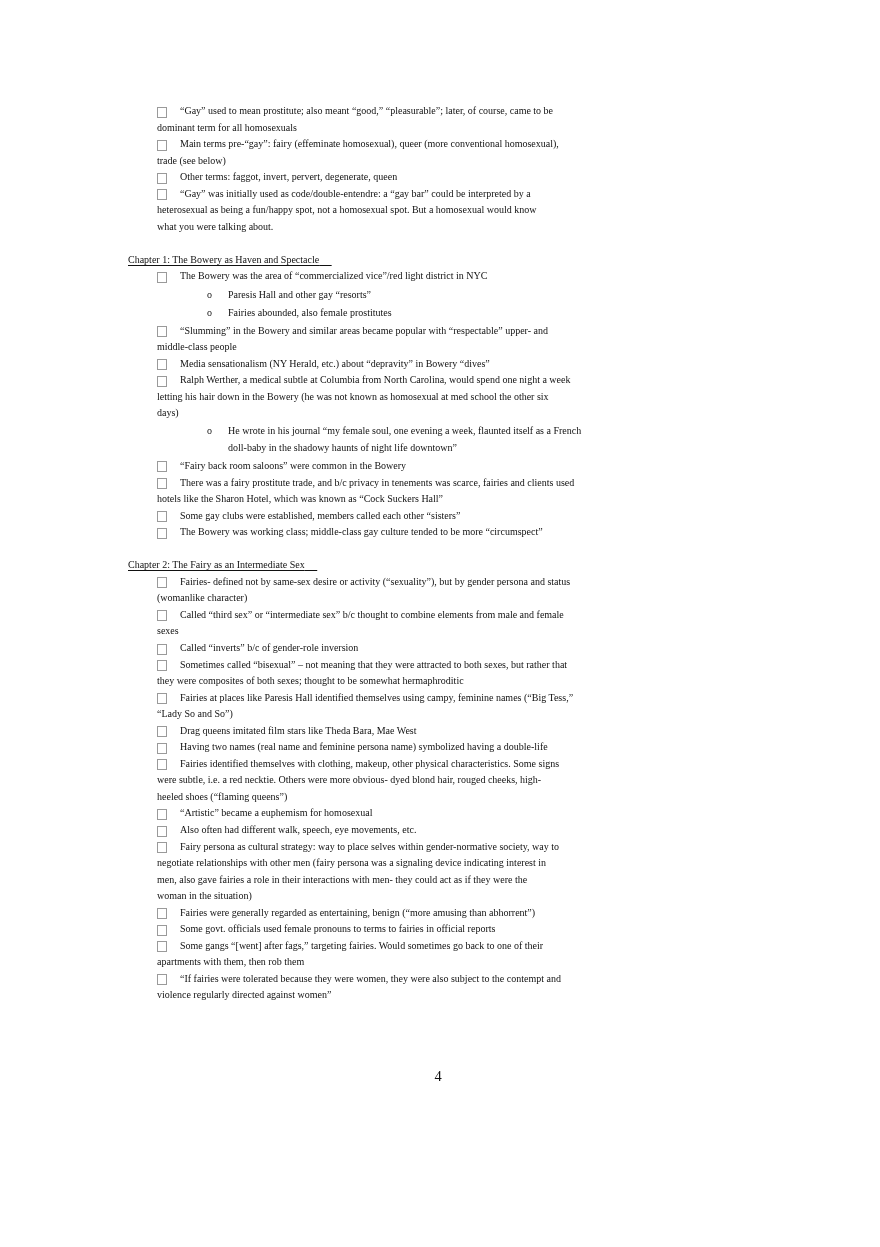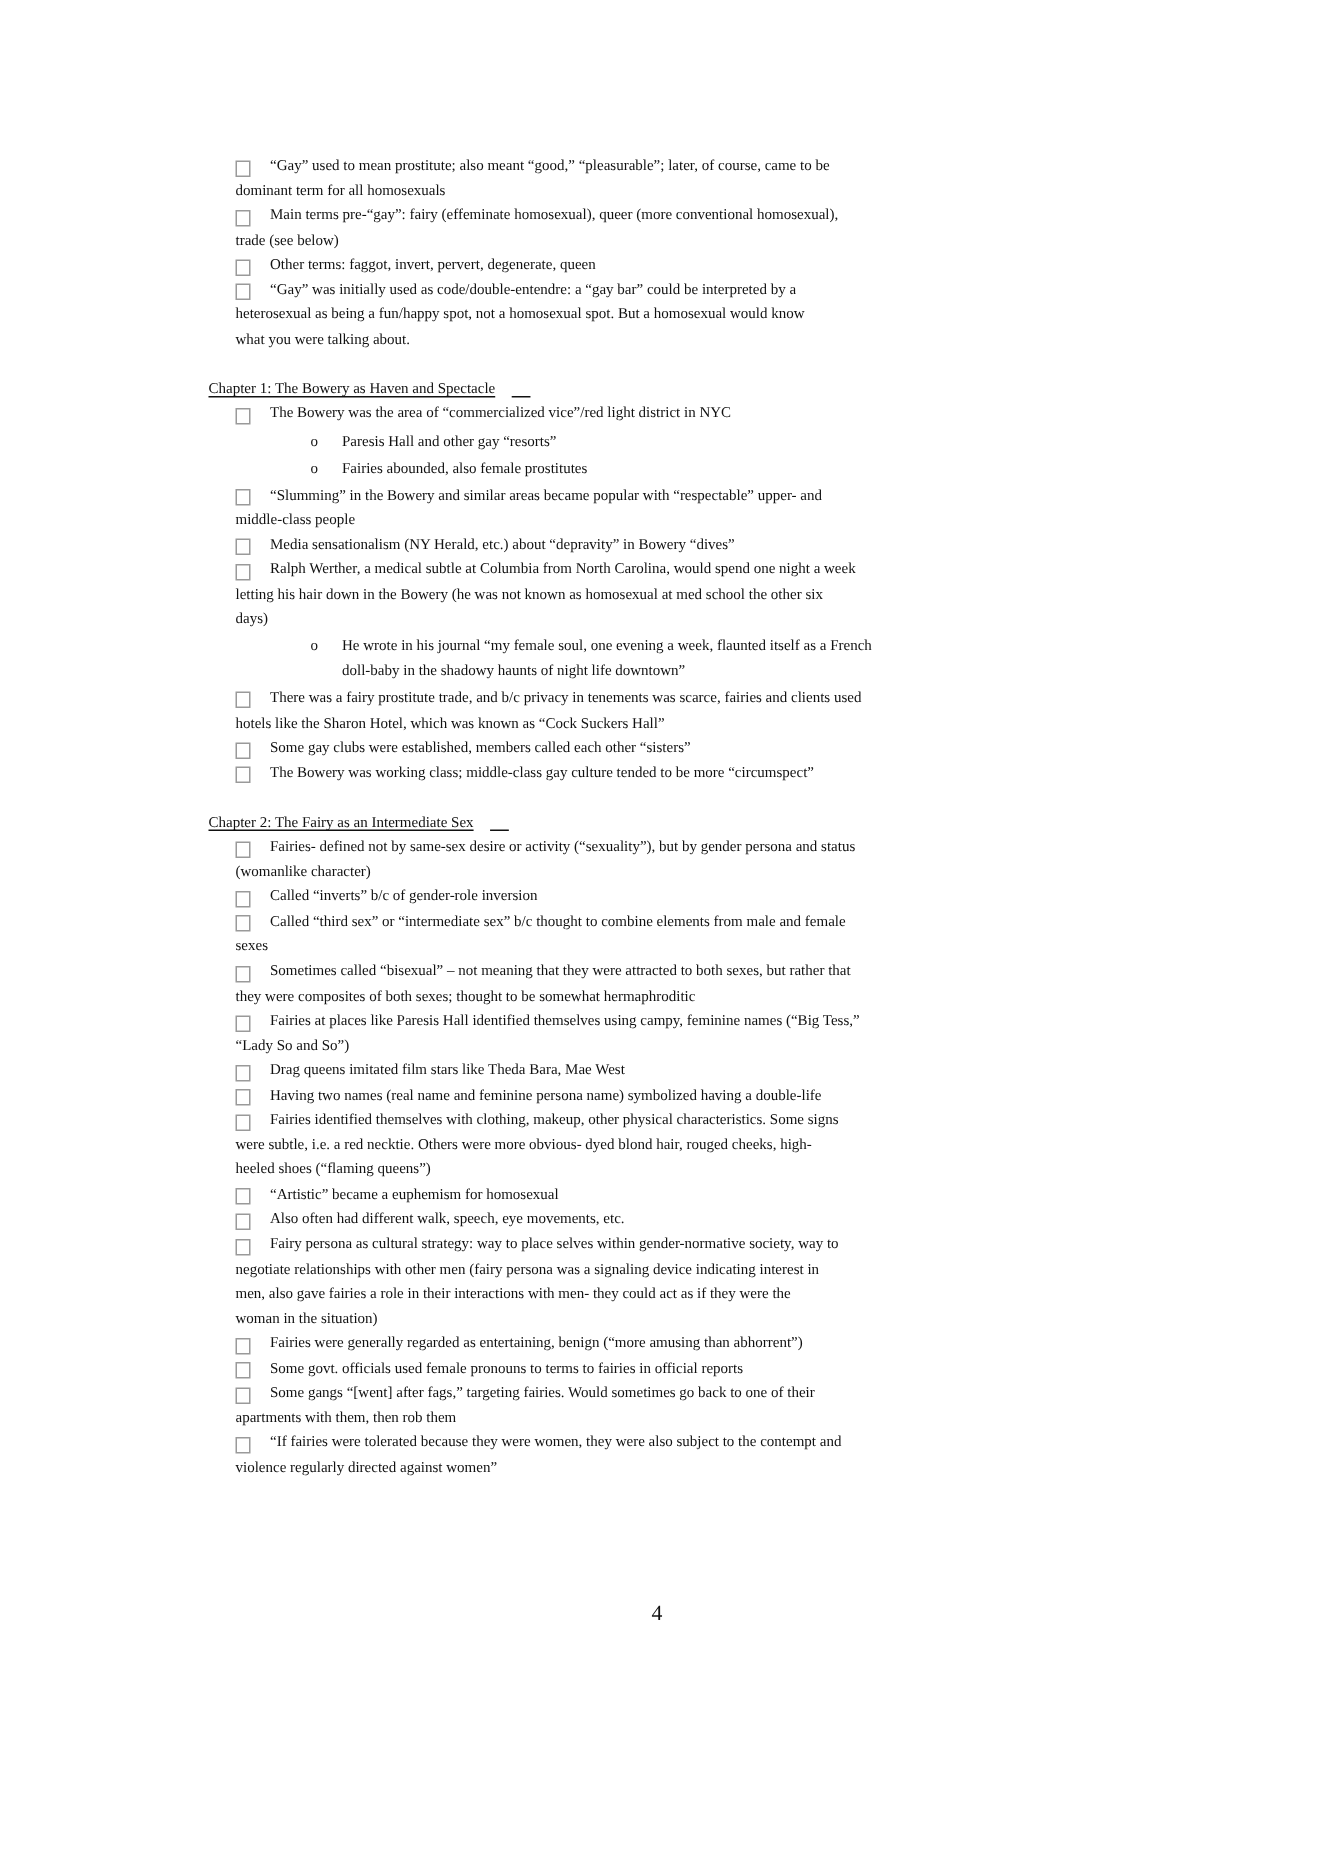--- a/index.html
+++ b/index.html
@@ -53,21 +53,20 @@
   }
   .heading {
     margin-top: 16.55px;
     white-space: nowrap;
   }
   .heading .heading-text,
   .heading .heading-tail {
     text-decoration: underline;
     text-decoration-thickness: 1px;
     text-underline-offset: 2px;
-    margin-left: 11px;
   }
   .page-number {
     position: absolute;
     left: 128px;
     top: 1068px;
     width: 620px;
     text-align: center;
     font-size: 14.5px;
     line-height: 17px;
   }
@@ -125,45 +124,49 @@
 letting his hair down in the Bowery (he was not known as homosexual at med school the other six
 days)</span>
       </div>
       <div class="li l2">
         <span class="om">o</span>
         <span class="txt">He wrote in his journal “my female soul, one evening a week, flaunted itself as a French
 doll-baby in the shadowy haunts of night life downtown”</span>
       </div>
       <div class="li l1">
         <span class="sq"></span>
+        <span class="txt">“Fairy back room saloons” were common in the Bowery</span>
+      </div>
+      <div class="li l1">
+        <span class="sq"></span>
         <span class="txt">There was a fairy prostitute trade, and b/c privacy in tenements was scarce, fairies and clients used
 hotels like the Sharon Hotel, which was known as “Cock Suckers Hall”</span>
       </div>
       <div class="li l1">
         <span class="sq"></span>
         <span class="txt">Some gay clubs were established, members called each other “sisters”</span>
       </div>
       <div class="li l1">
         <span class="sq"></span>
         <span class="txt">The Bowery was working class; middle-class gay culture tended to be more “circumspect”</span>
       </div>
       <div class="heading"><span class="heading-text">Chapter 2: The Fairy as an Intermediate Sex</span><span class="heading-tail">&nbsp;&nbsp;&nbsp;&nbsp;&nbsp;</span></div>
       <div class="li l1">
         <span class="sq"></span>
         <span class="txt">Fairies- defined not by same-sex desire or activity (“sexuality”), but by gender persona and status
 (womanlike character)</span>
       </div>
       <div class="li l1">
         <span class="sq"></span>
-        <span class="txt">Called “inverts” b/c of gender-role inversion</span>
-      </div>
-      <div class="li l1">
-        <span class="sq"></span>
         <span class="txt">Called “third sex” or “intermediate sex” b/c thought to combine elements from male and female
 sexes</span>
+      </div>
+      <div class="li l1">
+        <span class="sq"></span>
+        <span class="txt">Called “inverts” b/c of gender-role inversion</span>
       </div>
       <div class="li l1">
         <span class="sq"></span>
         <span class="txt">Sometimes called “bisexual” – not meaning that they were attracted to both sexes, but rather that
 they were composites of both sexes; thought to be somewhat hermaphroditic</span>
       </div>
       <div class="li l1">
         <span class="sq"></span>
         <span class="txt">Fairies at places like Paresis Hall identified themselves using campy, feminine names (“Big Tess,”
 “Lady So and So”)</span>

